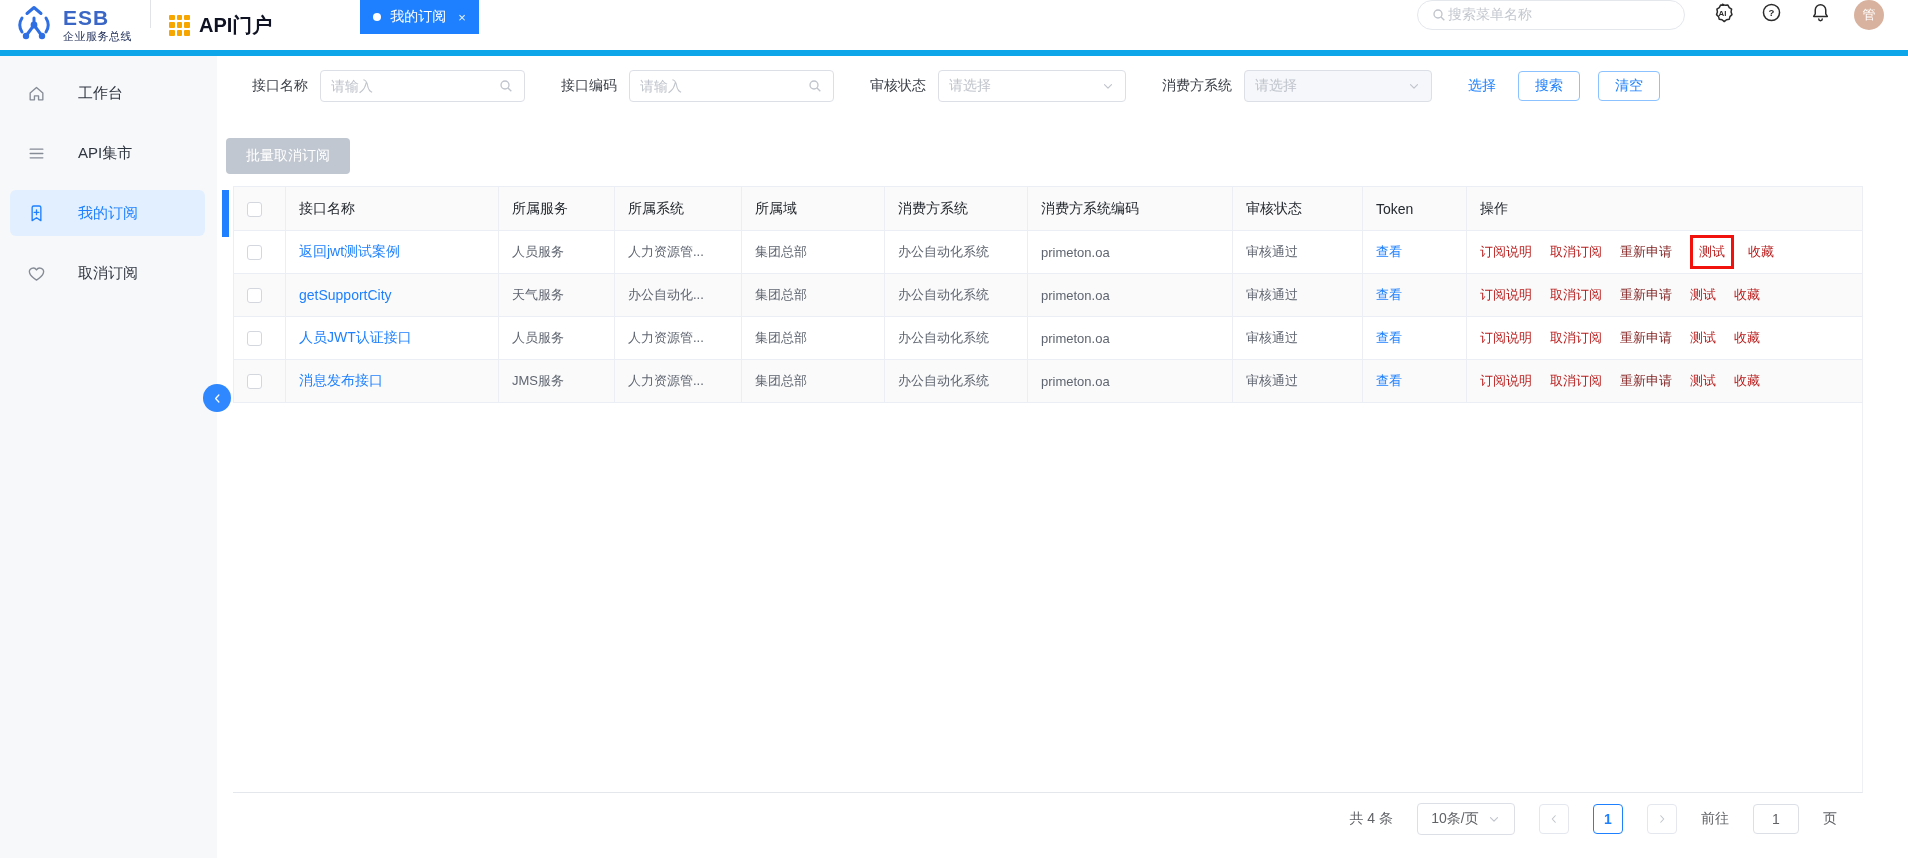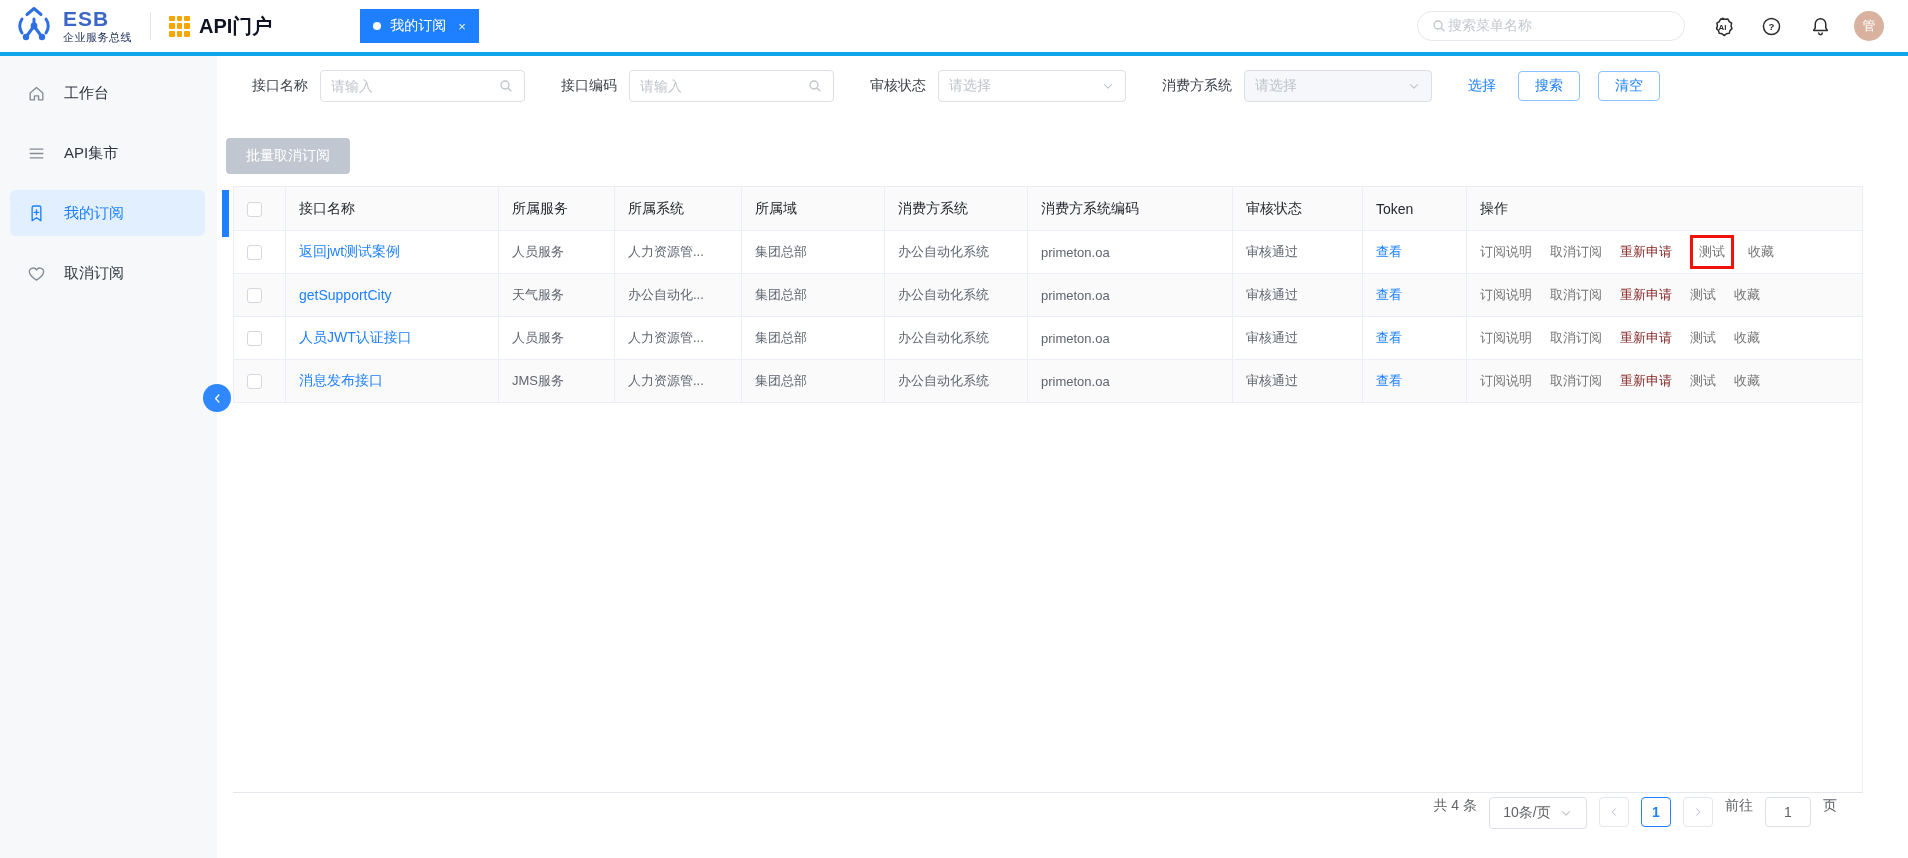--- a/index.html
+++ b/index.html
@@ -2,21 +2,21 @@
 <html><head>
 <meta charset="utf-8">
 <style>
   * { margin:0; padding:0; box-sizing:border-box; }
   html,body { width:1908px; height:858px; overflow:hidden; background:#fff;
     font-family:"Liberation Sans","DejaVu Sans",sans-serif; }
   .app { position:relative; width:1908px; height:858px; background:#fff; }
 
   
   .topbar { position:absolute; top:0; left:0; width:1908px; height:56px; background:#fff;
-    border-bottom:4px solid #0ea5e9; display:flex; align-items:center; padding:0 24px 0 14px; z-index:5; }
+    border-bottom:6px solid #0ea5e9; display:flex; padding:0 24px 0 14px; z-index:5; }
   .brand { display:flex; align-items:center; gap:9px; cursor:pointer; }
   .logo-svg { width:40px; height:40px; }
   .logo-svg path { stroke:#2f6fe4; stroke-width:3; fill:none; stroke-linecap:round; stroke-linejoin:round; }
   .logo-svg circle { fill:#2f6fe4; }
   .brand-name { font-size:21px; font-weight:800; color:#3a66c6; letter-spacing:1px; line-height:22px; }
   .brand-sub { font-size:11px; color:#1b2a55; letter-spacing:.5px; }
   .vdiv { width:1px; height:28px; background:#e1e3e8; margin:0 18px; }
   .portal { display:flex; align-items:center; gap:9px; }
   .grid-icon { width:21px; height:21px; display:grid; grid-template-columns:repeat(3,1fr); gap:2px; }
   .grid-icon i { background:#f7a600; border-radius:1px; }
@@ -34,21 +34,21 @@
 
   .top-icon { margin-left:25px; width:24px; height:24px; display:flex; align-items:center; justify-content:center; cursor:pointer; }
   .top-icon svg { width:21px; height:21px; fill:none; stroke:#2b2b2b; stroke-width:1.7; stroke-linecap:round; stroke-linejoin:round; }
   .top-icon svg text { stroke:none; fill:#2b2b2b; font-weight:700; }
   .avatar { margin-left:22px; width:30px; height:30px; border-radius:50%; background:#d8b29e; color:#fff;
     display:flex; align-items:center; justify-content:center; font-size:13px; cursor:pointer; }
 
   
   .sidebar { position:absolute; top:56px; left:0; width:217px; height:802px; background:#f7f8fa; padding-top:14px; }
   .side-item { height:46px; margin:0 12px 14px 10px; border-radius:6px; display:flex; align-items:center;
-    gap:18px; padding-left:17px; font-size:15px; color:#303640; cursor:pointer; }
+    gap:32px; padding-left:17px; font-size:15px; color:#303640; cursor:pointer; }
   .side-item .si { width:19px; height:19px; fill:none; stroke:#868c96; stroke-width:1.7; stroke-linecap:round; stroke-linejoin:round; }
   .side-item.active { background:#e2efff; color:#1e80ff; }
   .side-item.active .si { stroke:#1e80ff; }
   .active-bar { position:absolute; left:222px; top:190px; width:7px; height:47px; background:#1e80ff; z-index:4; }
   .collapse-btn { position:absolute; left:203px; top:384px; width:28px; height:28px; border-radius:50%;
     background:#2f88ff; border:none; display:flex; align-items:center; justify-content:center; cursor:pointer; z-index:6; }
   .collapse-btn svg { width:13px; height:13px; fill:none; stroke:#fff; stroke-width:2.4; stroke-linecap:round; stroke-linejoin:round; }
 
   
   .content { position:absolute; left:217px; top:56px; width:1691px; height:802px; background:#fff; }
@@ -77,26 +77,26 @@
   table { width:1629px; border-collapse:collapse; table-layout:fixed; }
   th { height:44px; background:#fafafa; border:1px solid #ebeef5; font-size:14px; font-weight:500;
     color:#24292f; text-align:left; padding:0 6px 0 13px; white-space:nowrap; overflow:hidden; }
   td { height:43px; border:1px solid #ebeef5; font-size:13px; color:#5f6570; padding:0 6px 0 13px;
     white-space:nowrap; overflow:hidden; }
   tbody tr:nth-child(even) td { background:#fafafa; }
   .checkbox { width:15px; height:15px; border:1px solid #d4d7de; border-radius:3px; background:#fff;
     display:inline-block; vertical-align:middle; cursor:pointer; }
   .name-link { color:#1e80ff; font-size:14px; text-decoration:none; cursor:pointer; }
   .token-link { color:#1e80ff; text-decoration:none; cursor:pointer; }
-  .op { color:#737373; margin-right:18px; cursor:pointer; display:inline-block; }
+  .op { color:#b91c1c; margin-right:18px; cursor:pointer; display:inline-block; }
   .op.disabled { color:#7f1d1d; cursor:default; }
   .op.red-box { border:3px solid #f1120d; padding:5px 6px; margin-right:14px; }
 
   .pagination { position:absolute; top:741px; left:16px; width:1630px; height:44px; display:flex;
-    align-items:flex-start; justify-content:flex-end; gap:12px; padding-right:26px; font-size:14px; color:#606266; }
+    align-items:center; justify-content:flex-end; gap:24px; padding-right:26px; font-size:14px; color:#606266; }
   .pg-size { width:98px; height:32px; border:1px solid #dcdfe6; border-radius:4px; display:flex;
     align-items:center; justify-content:center; gap:8px; cursor:pointer; color:#606266; }
   .pg-btn { width:30px; height:30px; border:1px solid #e4e7ed; border-radius:4px; background:#fff;
     display:flex; align-items:center; justify-content:center; cursor:pointer; }
   .pg-btn svg { width:12px; height:12px; fill:none; stroke:#c0c4cc; stroke-width:2.2; stroke-linecap:round; stroke-linejoin:round; }
   .pg-btn.current { border:1px solid #1e80ff; color:#1e80ff; font-weight:700; font-size:14px; font-family:inherit; }
   .pg-input { width:46px; height:30px; border:1px solid #dcdfe6; border-radius:4px; text-align:center;
     font-size:14px; color:#606266; outline:none; font-family:inherit; }
 </style>
 </head>

